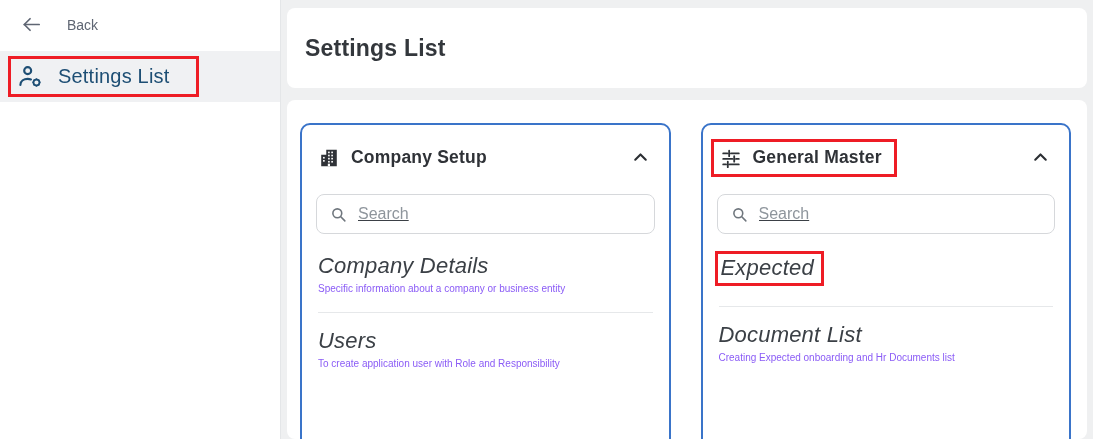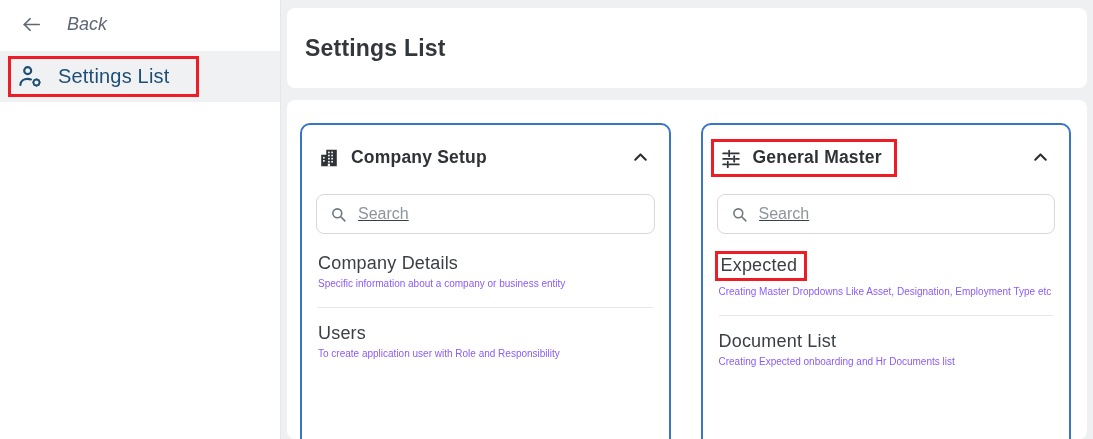--- a/index.html
+++ b/index.html
@@ -4,21 +4,21 @@
 <style>
   * { margin:0; padding:0; box-sizing:border-box; }
   html,body { width:1093px; height:439px; overflow:hidden; }
   body { font-family:"Liberation Sans","DejaVu Sans",sans-serif; background:#eff0f1; }
 
   .app { display:flex; width:1093px; height:439px; }
 
   
   .sidebar { width:281px; background:#ffffff; border-right:1px solid #e4e6e8; flex:none; }
   .back-row { display:flex; align-items:center; gap:24px; padding:13px 0 12px 20px; cursor:pointer; }
-  .back-label { font-size:18px; color:#5f6673;font-style:italic; }
+  .back-label { font-size:14px; color:#5f6673; }
   .nav-row { background:#f0f1f3; padding:5px 0; margin-top:3px; }
   .nav-highlight { display:inline-flex; align-items:center; gap:14px; border:3px solid #ee1c25; padding:4px 26px 4px 6px; margin-left:8px; }
   .nav-label { font-size:20px; color:#1d4e74; font-weight:500; letter-spacing:0.2px; }
 
   
   .main { flex:1; background:#eff0f1; padding:8px 6px 0 6px; display:flex; flex-direction:column; gap:12px; }
   .heading-card { background:#ffffff; border-radius:8px; height:80px; flex:none; display:flex; align-items:center; padding:0 18px; }
   .page-title { font-size:23px; color:#33373c; letter-spacing:0.2px; }
 
   .content-card { background:#ffffff; border-radius:8px; flex:1; padding:23px 16px 0 13px; display:flex; gap:30px; overflow:hidden; }
@@ -28,21 +28,21 @@
   .card-title { font-size:17.5px; font-weight:700; color:#2f3237; letter-spacing:0.2px; }
   .header-highlight { display:inline-flex; align-items:center; gap:11px; border:3px solid #ee1c25; padding:5px 12px 5px 6px; margin:-8px 0 -8px -8px;text-align:right; }
   .spacer { flex:1; }
   .chevron-btn { background:none; border:none; cursor:pointer; display:flex; align-items:center; padding:2px; }
 
   .search-box { border:1px solid #d6d8db; border-radius:8px; height:40px; display:flex; align-items:center; gap:10px; padding:0 12px; margin-bottom:4px; }
   .search-input { border:none; outline:none; flex:1; font-size:16px; color:#3b4046; font-family:inherit; background:transparent;text-decoration:underline; }
   .search-input::placeholder { color:#8e959c; }
 
   .item { padding:15px 2px 16px 2px; cursor:pointer; }
-  .item-title { font-size:18px; color:#3b4046; margin-bottom:3px; letter-spacing:0.2px; }
+  .item-title { font-size:22px; color:#3b4046; margin-bottom:3px; letter-spacing:0.2px;font-style:italic; }
   .title-highlight { display:inline-block; border:3px solid #ee1c25; padding:1px 7px 2px 3px; margin:-2px 0 1px -4px; }
   .item-desc { font-size:10px; color:#8b5cf6; line-height:1.38; max-width:345px; }
   .divider { border-top:1px solid #e6e8ea; margin:0 2px; }
 
   svg { display:block; }
 </style>
 </head>
 <body>
 
 <div class="app">
@@ -161,21 +161,20 @@
           </span>
           <input class="search-input" type="text" placeholder="Search" style="">
         </div>
 
         <div class="item">
           <div class="item-title">
             <span class="title-highlight">
               <span>Expected</span>
             </span>
           </div>
-          <div class="item-desc">Creating Master Dropdowns Like Asset, Designation, Employment Type etc</div>
         </div>
         <div class="divider"></div>
         <div class="item">
           <div class="item-title">Document List</div>
           <div class="item-desc">Creating Expected onboarding and Hr Documents list</div>
         </div>
       </section>
 
     </div>
   </div>

